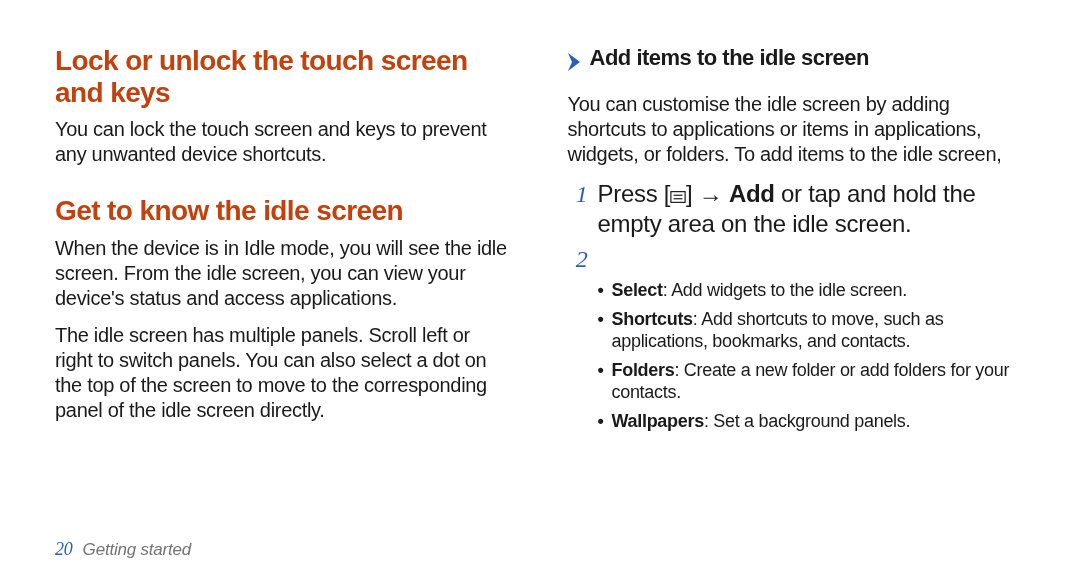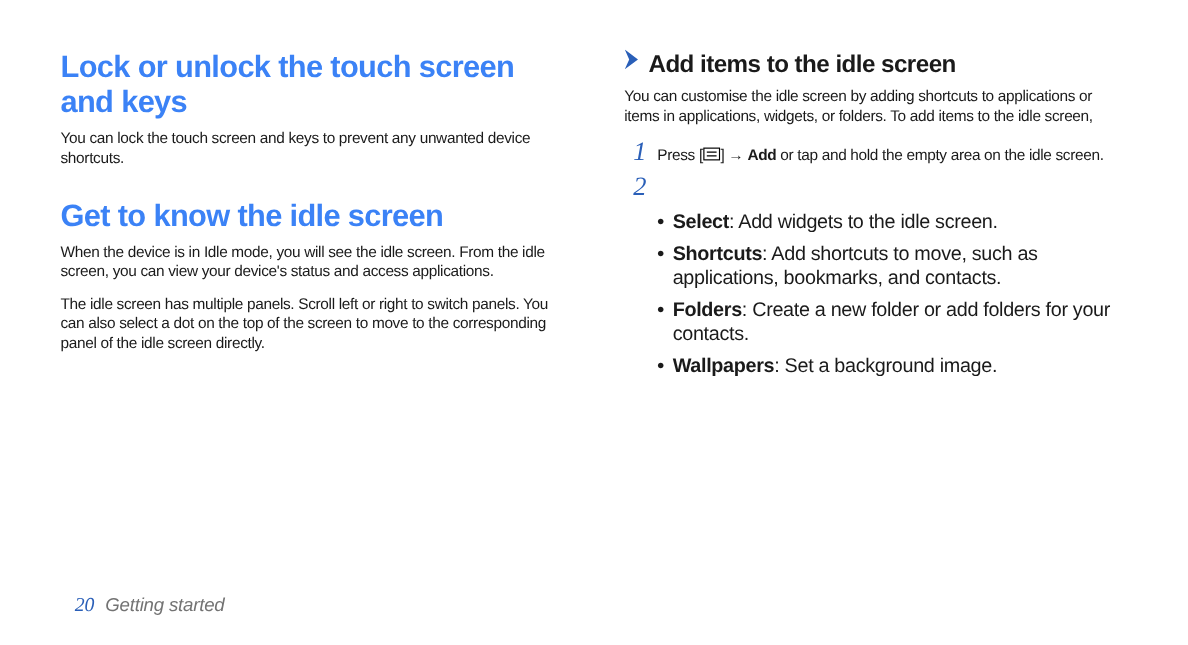--- a/index.html
+++ b/index.html
@@ -16,44 +16,44 @@
     .columns {
       display: flex;
       gap: 55px;
       height: 490px;
     }
     .col {
       flex: 1;
       min-width: 0;
     }
     h2.section-heading {
-      color: #3b82f6;
+      color: #c2410c;
       font-size: 28px;
       font-weight: 700;
       line-height: 1.15;
       margin-bottom: 8px;
       margin-top: 0;
       letter-spacing: -0.6px;
     }
     h2.section-heading.second {
       margin-top: 28px;
     }
     p.body-text {
-      font-size: 14px;
+      font-size: 20px;
       line-height: 1.25;
       margin-bottom: 12px;
       letter-spacing: -0.3px;
     }
     .subheading {
       font-size: 22px;
       font-weight: 700;
       display: flex;
-      align-items: flex-start;
+      align-items: flex-end;
       gap: 8px;
-      margin-bottom: 8px;
+      margin-bottom: 21px;
       letter-spacing: -0.5px;
     }
     .subheading .chevron {
       display: inline-flex;
       align-items: center;
     }
     .chevron svg { width: 14px; height: 18px; }
     ol.steps {
       list-style: none;
       padding-left: 0;
@@ -69,21 +69,21 @@
       font-family: Georgia, "Times New Roman", serif;
       font-style: italic;
       font-size: 24px;
       color: #2a5fb8;
       flex: 0 0 20px;
       line-height: 1;
       text-align: right;
       font-weight: 400;
     }
     .step-body {
-      font-size: 14px;
+      font-size: 24px;
       line-height: 1.25;
       flex: 1;
       letter-spacing: -0.3px;
     }
     ul.bullets {
       list-style: none;
       padding-left: 30px;
       margin-top: 6px;
     }
     ul.bullets li {
@@ -101,21 +101,21 @@
       font-weight: 700;
     }
     .inline-icon {
       display: inline-flex;
       vertical-align: -2px;
     }
     .inline-icon svg { width: 16px; height: 14px; }
     .footer {
       position: absolute;
       bottom: 26px;
-      left: 68px;
+      left: 55px;
       display: flex;
       align-items: center;
       gap: 10px;
       font-size: 17px;
     }
     .page-num {
       font-style: italic;
       color: #2a5fb8;
       font-family: Georgia, serif;
       font-size: 18px;
@@ -162,21 +162,21 @@
         </span>
       </li>
       <li>
         <span class="step-num">2</span>
       </li>
     </ol>
     <ul class="bullets">
       <li><b>Select</b><span>: Add widgets to the idle screen.</span></li>
       <li><b>Shortcuts</b><span>: Add shortcuts to move, such as applications, bookmarks, and contacts.</span></li>
       <li><b>Folders</b><span>: Create a new folder or add folders for your contacts.</span></li>
-      <li><b>Wallpapers</b><span>: Set a background image.</span></li>
+      <li><b>Wallpapers</b><span>: Set a background panels.</span></li>
     </ul>
   </div>
 </div>
 
 <div class="footer">
   <span class="page-num">20</span>
   <span class="footer-title">Getting started</span>
 </div>
 
 </body></html>

